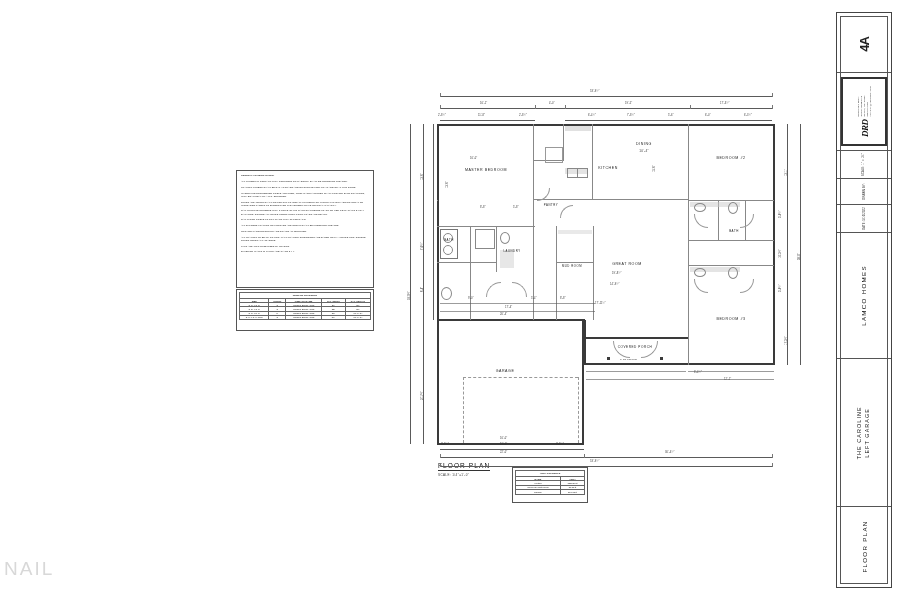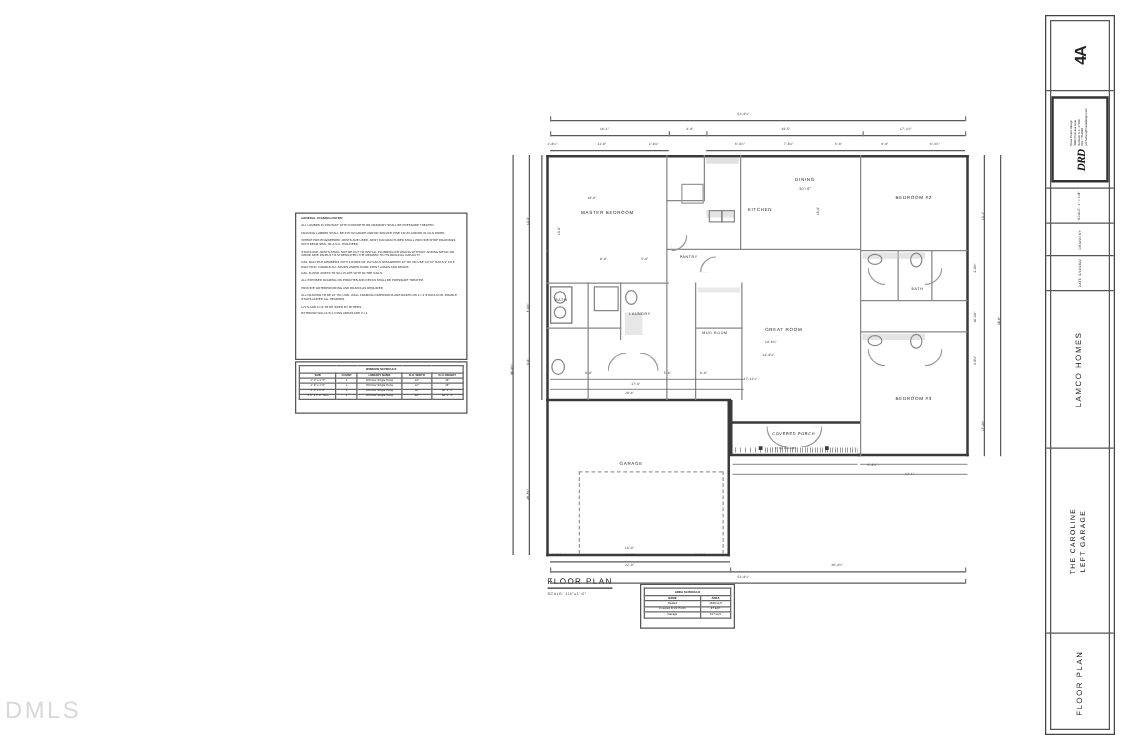--- a/index.html
+++ b/index.html
@@ -74,21 +74,21 @@
   .porchhatch{position:absolute;background-image:repeating-linear-gradient(90deg,#9a9a9a 0 0.5px,transparent 0.5px 2px);}
   .fillgrey{position:absolute;background:#c9c9c9;}
   .dash{position:absolute;border-top:0.6px dashed #999;}
   .dashv{position:absolute;border-left:0.6px dashed #999;}
 </style>
 </head>
 <body>
 
 <div class="sheet">
 
-  <div class="watermark">DMLS</div>
+  <div class="watermark">NAIL</div>
 
   <div class="notes">
     <div class="nt hd">GENERAL FRAMING NOTES:</div>
     <div class="nt p">ALL LUMBER IN CONTACT WITH CONCRETE OR MASONRY SHALL BE PRESSURE TREATED.</div>
     <div class="nt p">FRAMING LUMBER SHALL BE SYP #2 GRADE AND/OR SPRUCE PINE FIR #2 AND/OR #1 KILN DRIED.</div>
     <div class="nt p">WHERE PRE-ENGINEERED JOISTS ARE USED, JOIST MANUFACTURER SHALL PROVIDE SHOP DRAWINGS, WITH BEAM SEAL OF A N.C. ENGINEER.</div>
     <div class="nt p">STUDS AND JOISTS SHALL NOT BE CUT TO INSTALL PLUMBING OR WIRING WITHOUT ADDING METAL OR WOOD SIDE PANELS TO STRENGTHEN THE MEMBER TO ITS ORIGINAL CAPACITY.</div>
     <div class="nt p">NAIL MULTIPLE MEMBERS WITH 2 ROWS OF 16d NAILS STAGGERED 12" OC OR USE 1/2"x6" NAILS 2' TO 4' EACH END. DOUBLE ALL STUDS UNDER ROOF POINT LOADS AND BEAMS.</div>
     <div class="nt p">NAIL FLOOR JOISTS TO SILL PLATE WITH 8d TOE NAILS.</div>
     <div class="nt p">ALL EXPOSED FRAMING ON PORCHES AND DECKS SHALL BE PRESSURE TREATED.</div>

